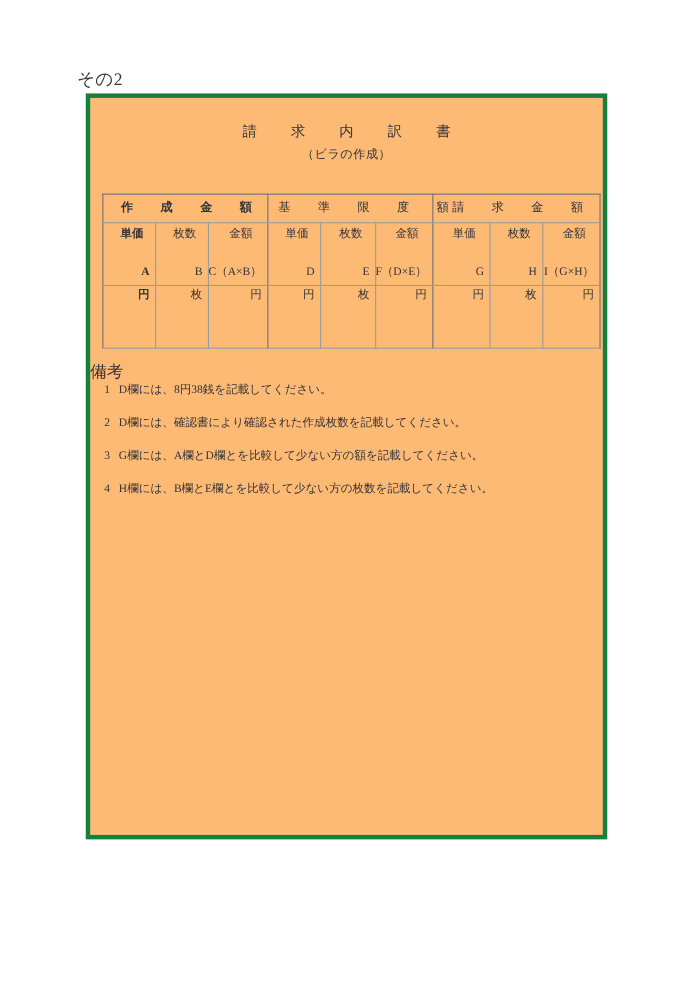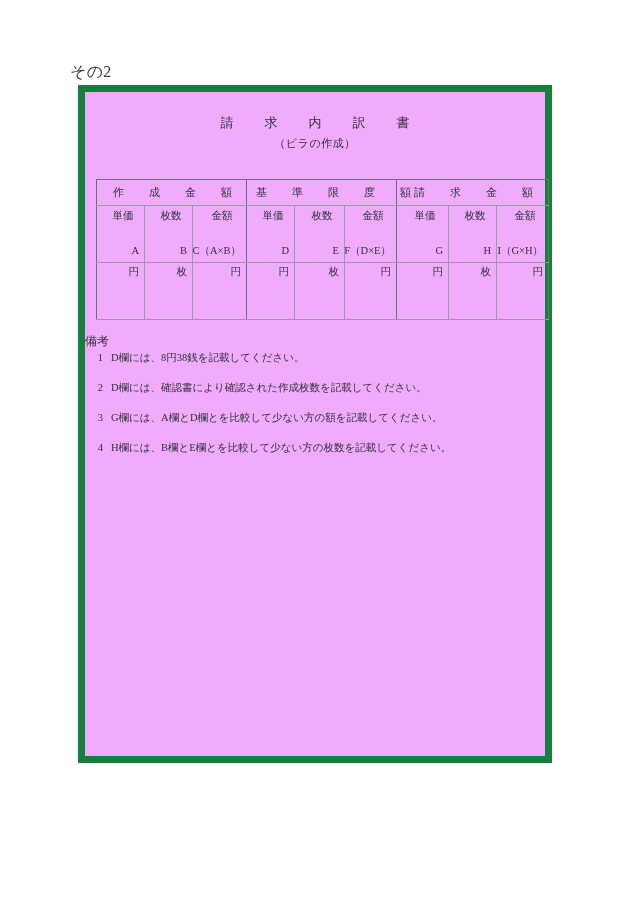--- a/index.html
+++ b/index.html
@@ -28,23 +28,23 @@
     white-space: nowrap;
   }
 
   
   .page-frame {
     position: absolute;
     left: 78px;
     top: 85px;
     width: 474px;
     height: 678px;
-    border: 7px solid #15803d;
+    border: 4px solid #15803d;
     box-sizing: border-box;
-    background: #f0abfc;
+    background: #fdba74;
   }
 
   
   .title-block {
     position: absolute;
     left: 0;
     top: 22px;
     width: 100%;
     text-align: center;
   }
@@ -78,20 +78,21 @@
     color: #33333a;
   }
   table.breakdown td {
     border: 1px solid #9a9aa2;
     padding: 0;
     vertical-align: top;
   }
   
   table.breakdown td.grp-start {
     border-left: 1.6px solid #6f6f78;
+    font-weight: bold;
   }
   table.breakdown td.grp-end {
     border-right: 1.6px solid #6f6f78;
   }
   table.breakdown tr.row-group-head td {
     border-top: 1.6px solid #6f6f78;
   }
 
   
   .row-group-head td {
@@ -144,25 +145,24 @@
   }
 
   
   .remarks {
     position: absolute;
     left: 0px;
     top: 243px;
     width: 100%;
   }
   .remarks-title {
-    font-size: 12px;
+    font-size: 15px;
     line-height: 14px;
     padding-left: 0px;
     color: #33333a;
-    font-family: Liberation Mono, monospace;
   }
   .remark-item {
     display: flex;
     font-size: 10.5px;
     line-height: 15px;
     color: #33333a;
     margin-top: 1px;
   }
   .remark-item + .remark-item {
     margin-top: 15px;

